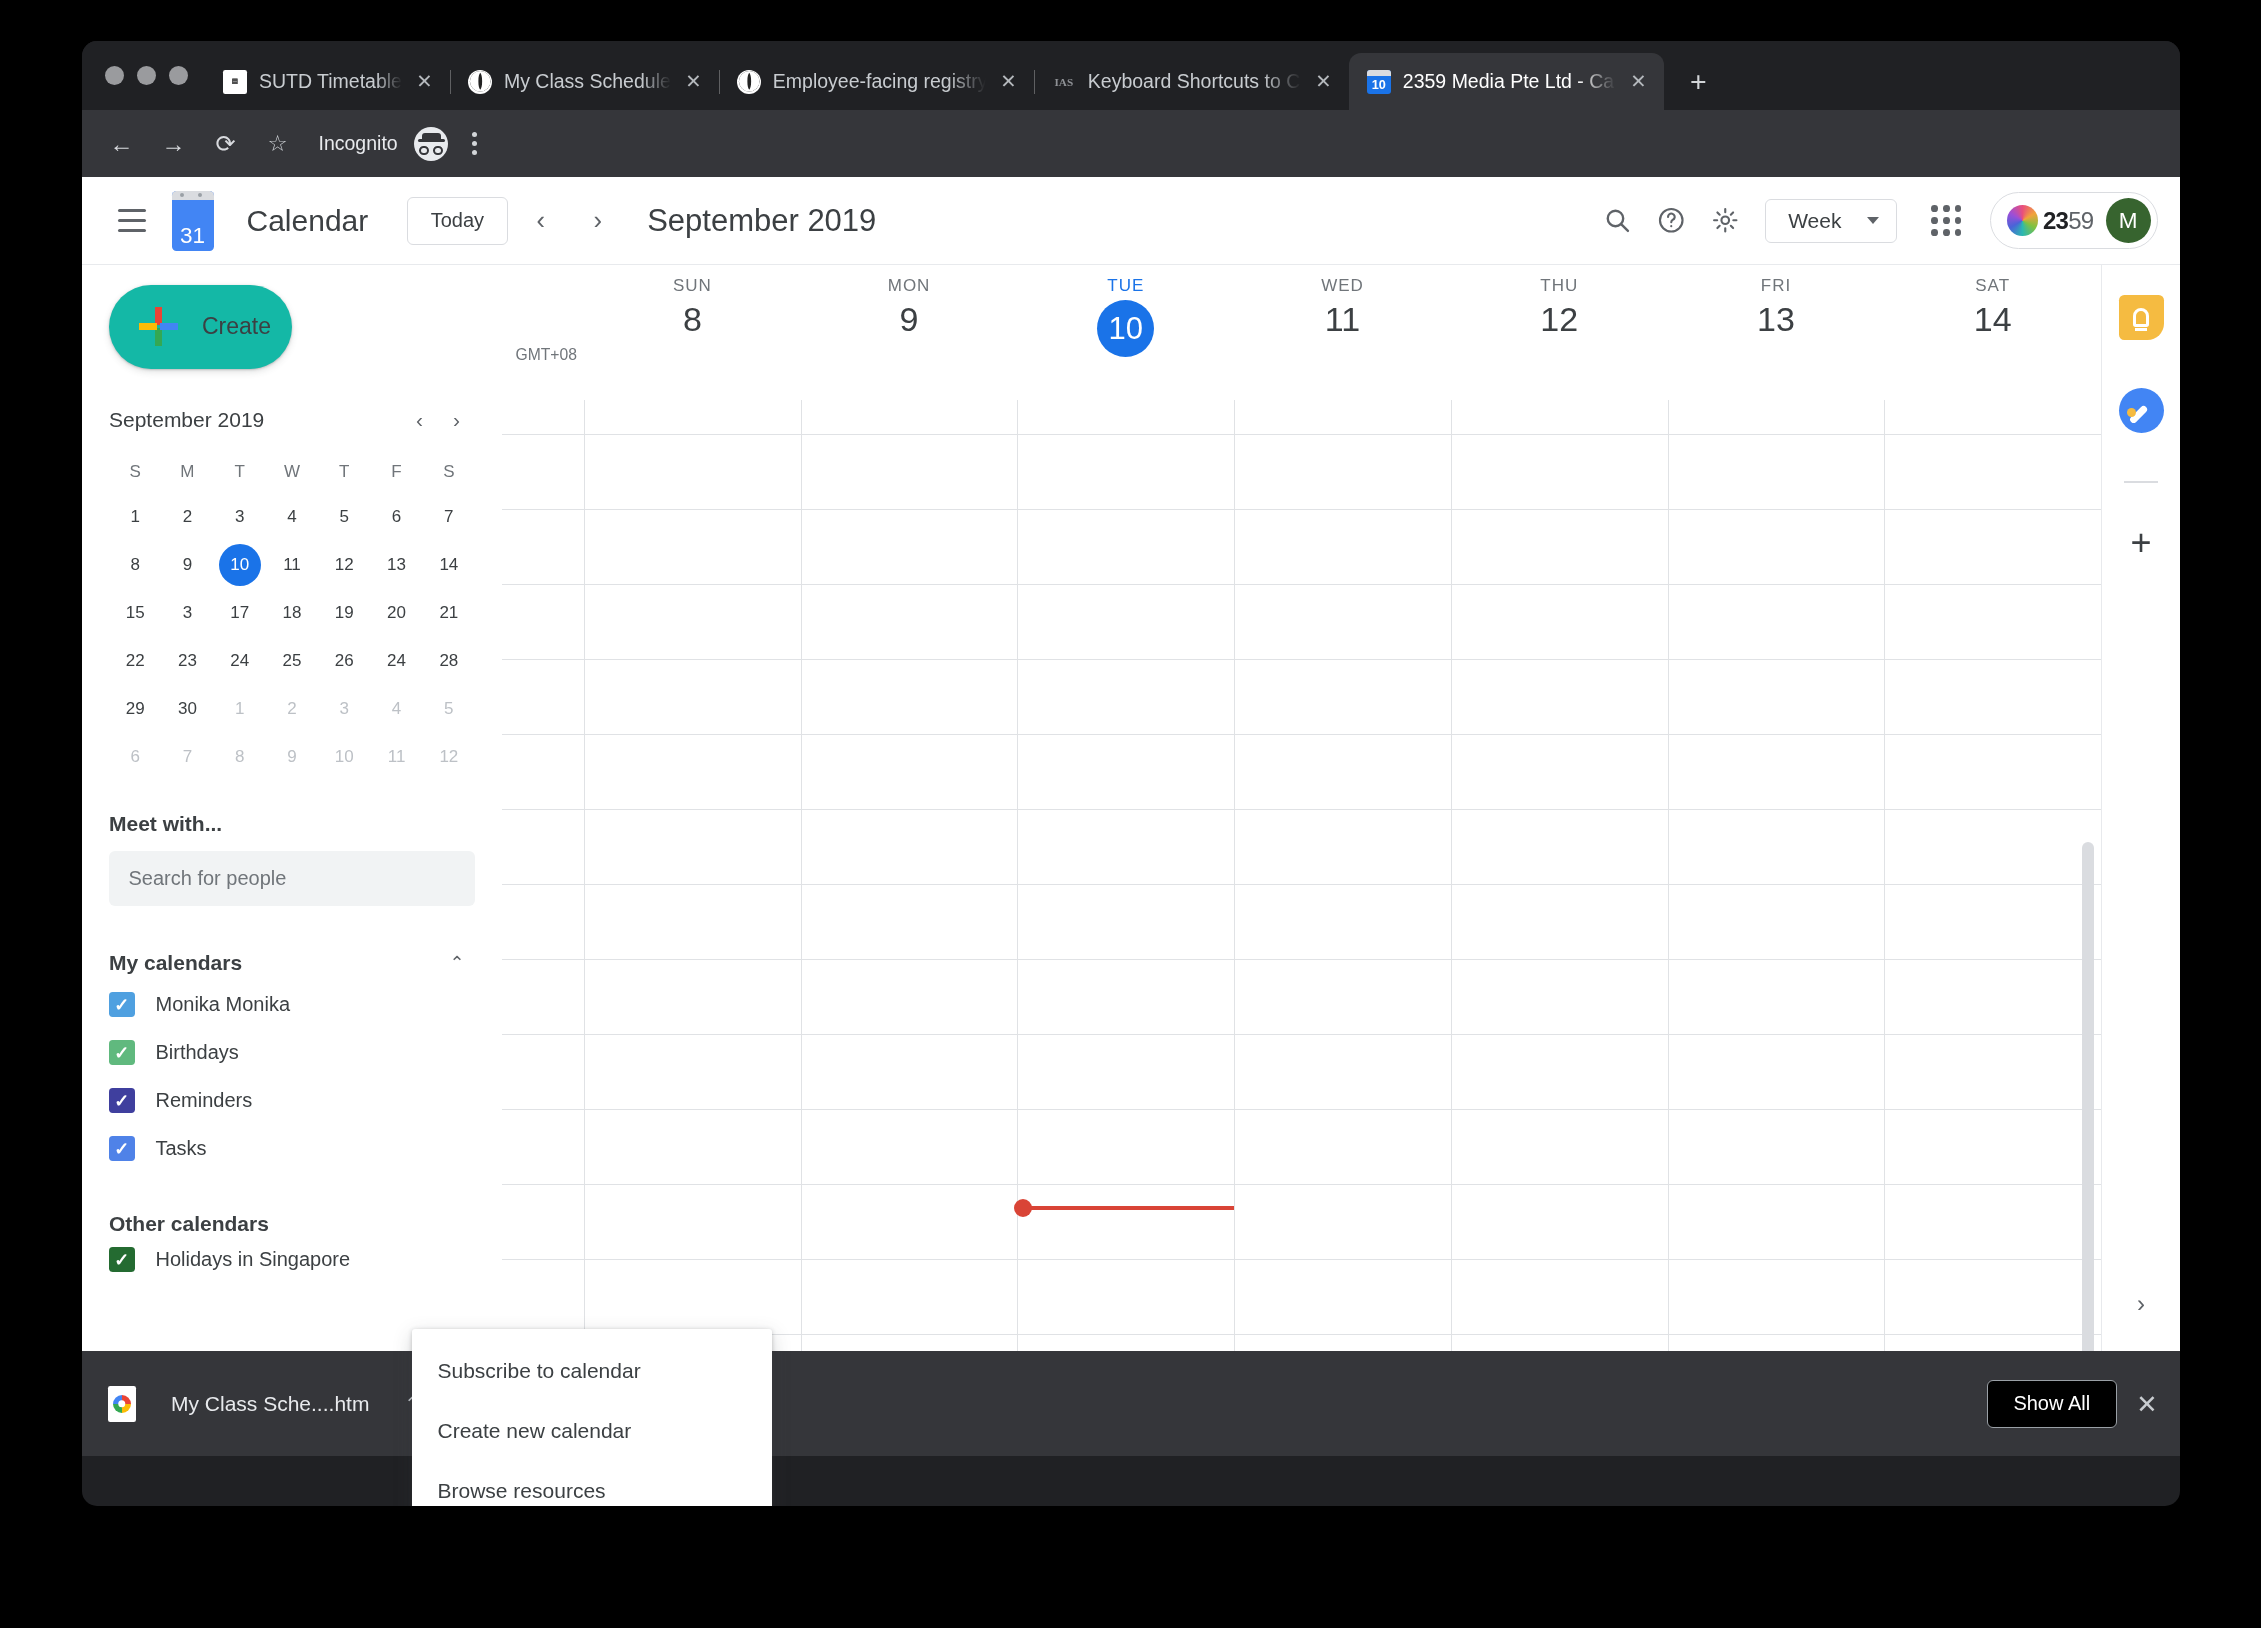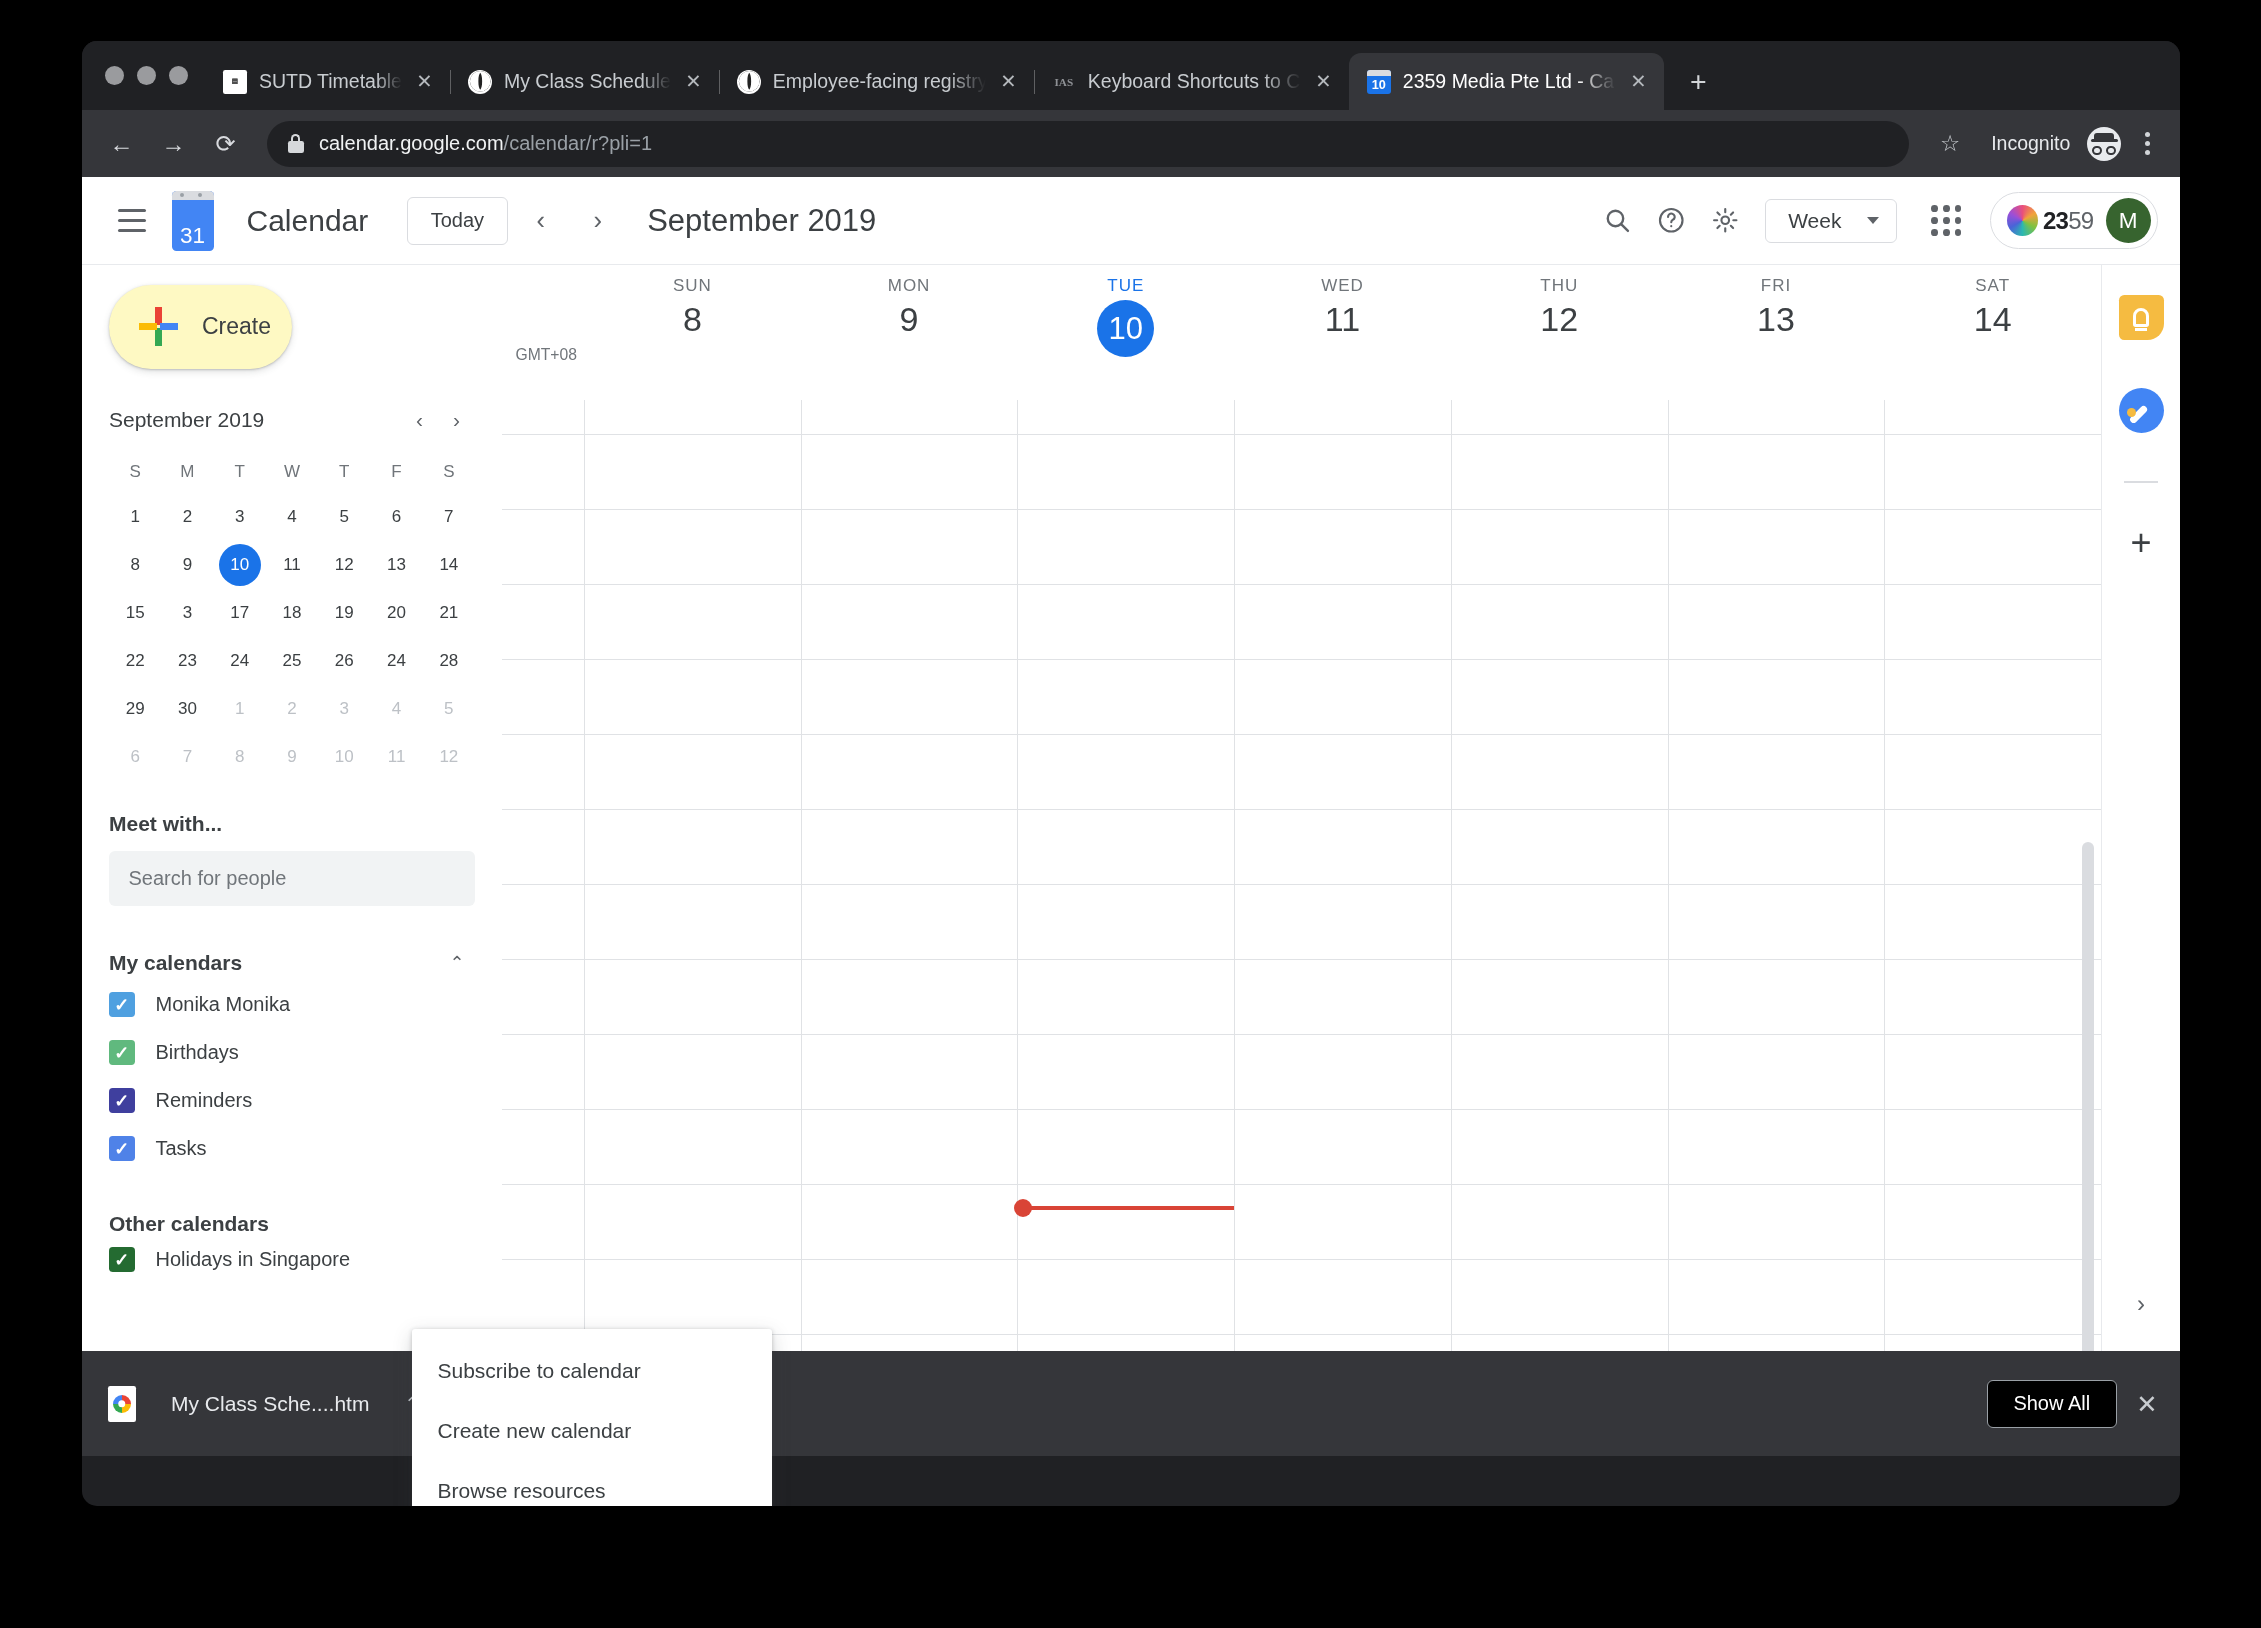--- a/index.html
+++ b/index.html
@@ -193,21 +193,21 @@
     font-size: 22.5px; flex: 0 0 45px;
   }
 
   
   .body-split { flex: 1; display: flex; min-height: 0; position: relative; }
 
   
   .sidebar { width: 420px; flex: 0 0 420px; padding: 19.5px 0 0 0; position: relative; }
   .create-btn {
     margin-left: 27px; width: 183px; height: 84px;
-    border-radius: 42px; background: #fef9c3;
+    border-radius: 42px; background: #14b8a6;
     box-shadow: 0 0.7px 2.2px rgba(60,64,67,.3), 0 3px 7.5px rgba(60,64,67,.15);
     display: flex; align-items: center; padding-left: 28.5px; gap: 22.5px;
   }
   .gplus { width: 42px; height: 42px; position: relative; flex: 0 0 42px; }
   .gplus .vt { position: absolute; left: 17px; top: 1.5px; width: 7.5px; height: 18px; background: #ea4335; }
   .gplus .vb { position: absolute; left: 17px; bottom: 1.5px; width: 7.5px; height: 18px; background: #34a853; }
   .gplus .hl { position: absolute; top: 17px; left: 1.5px; width: 18px; height: 7.5px; background: #fbbc05; }
   .gplus .hr { position: absolute; top: 17px; right: 1.5px; width: 18px; height: 7.5px; background: #4285f4; }
   .create-label { font-size: 23px; color: #3c4043; }
 
@@ -380,27 +380,20 @@
       </div>
 
       <div class="newtab">+</div>
     </div>
   </div>
 
   <div class="toolbar">
     <div class="navbtn">←</div>
     <div class="navbtn">→</div>
     <div class="navbtn">⟳</div>
-    <div class="omnibox">
-      <span class="lock">
-        <span class="shackle"></span>
-          <span class="body"></span>
-      </span>
-      <span class="url"><span>calendar.google.com</span><span class="path">/calendar/r?pli=1</span></span>
-    </div>
     <div class="navbtn star">☆</div>
     <div class="incognito-label">Incognito</div>
     <div class="spy">
       <span class="hat"></span>
         <span class="brim"></span>
         <span class="g1"></span>
         <span class="g2"></span>
     </div>
     <div class="kebab">
         <i></i>

